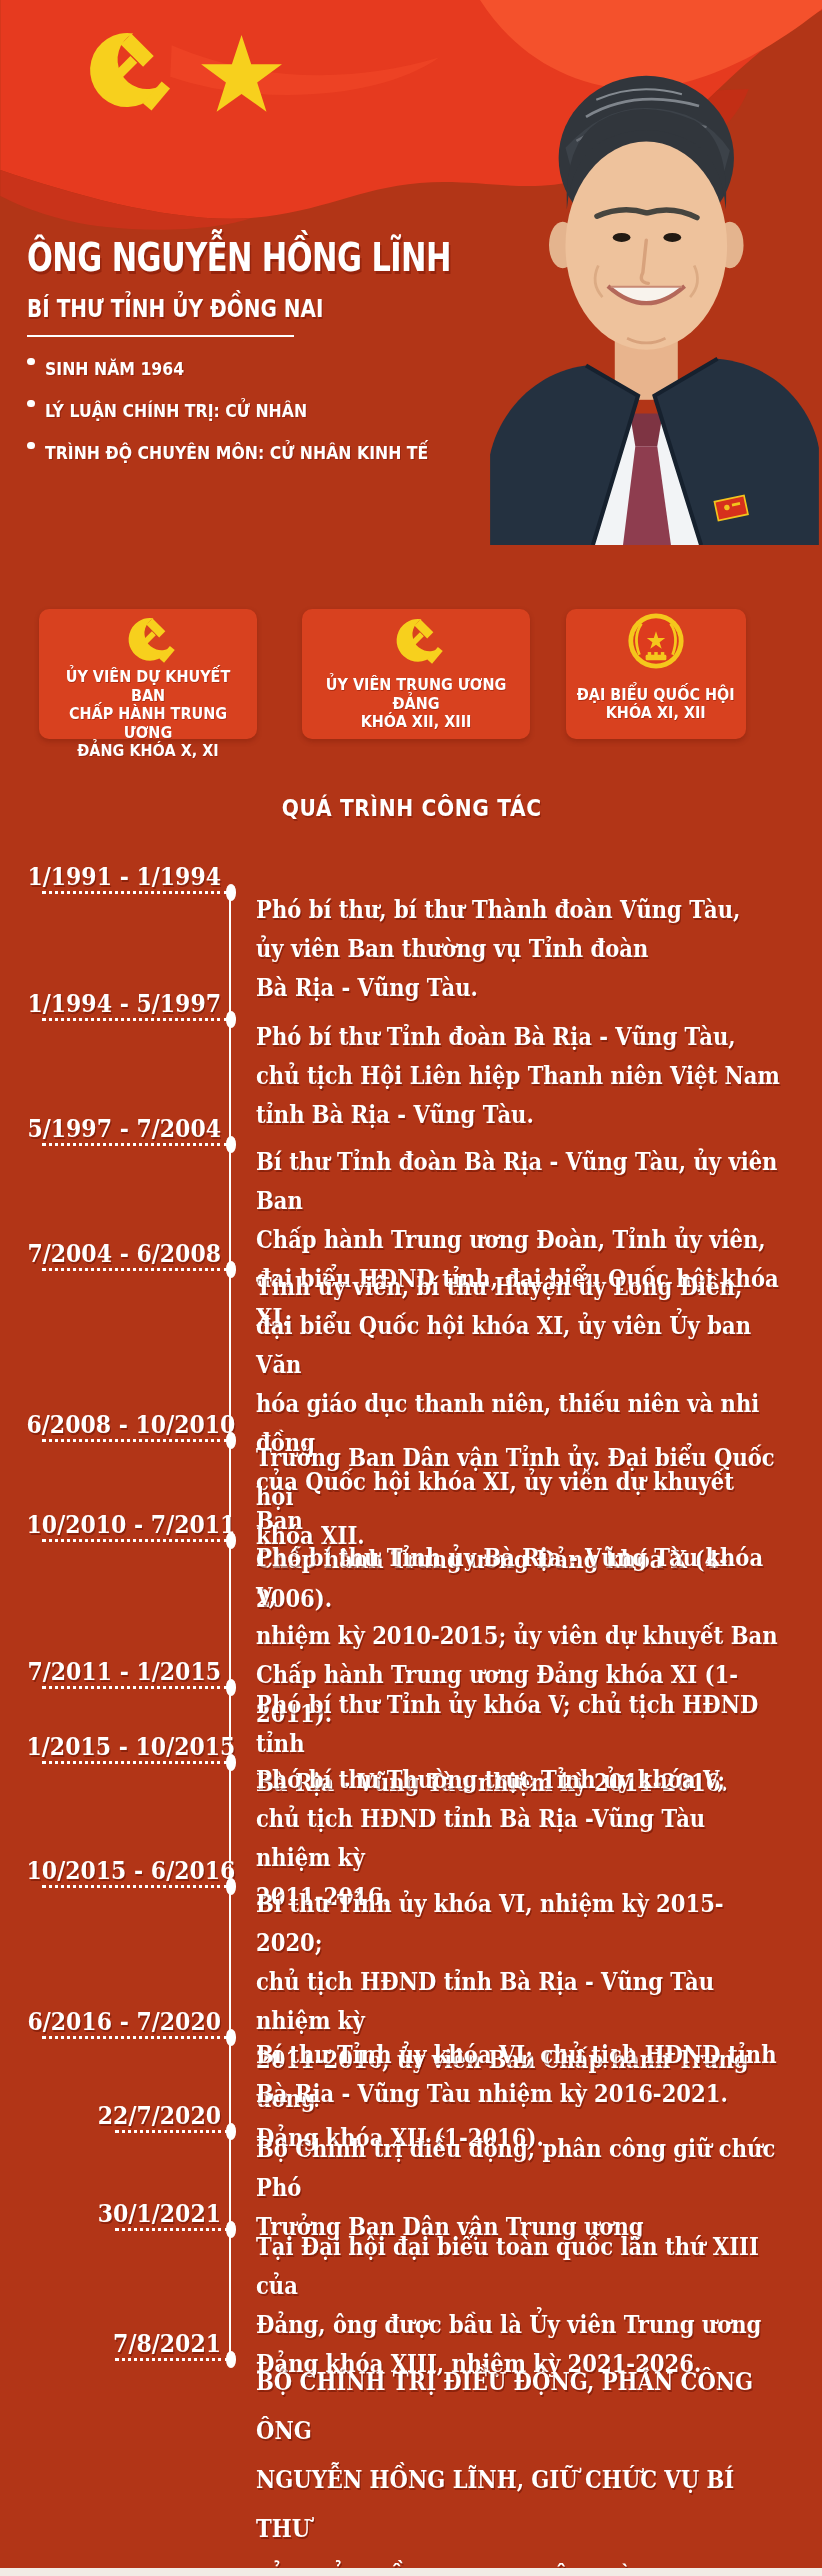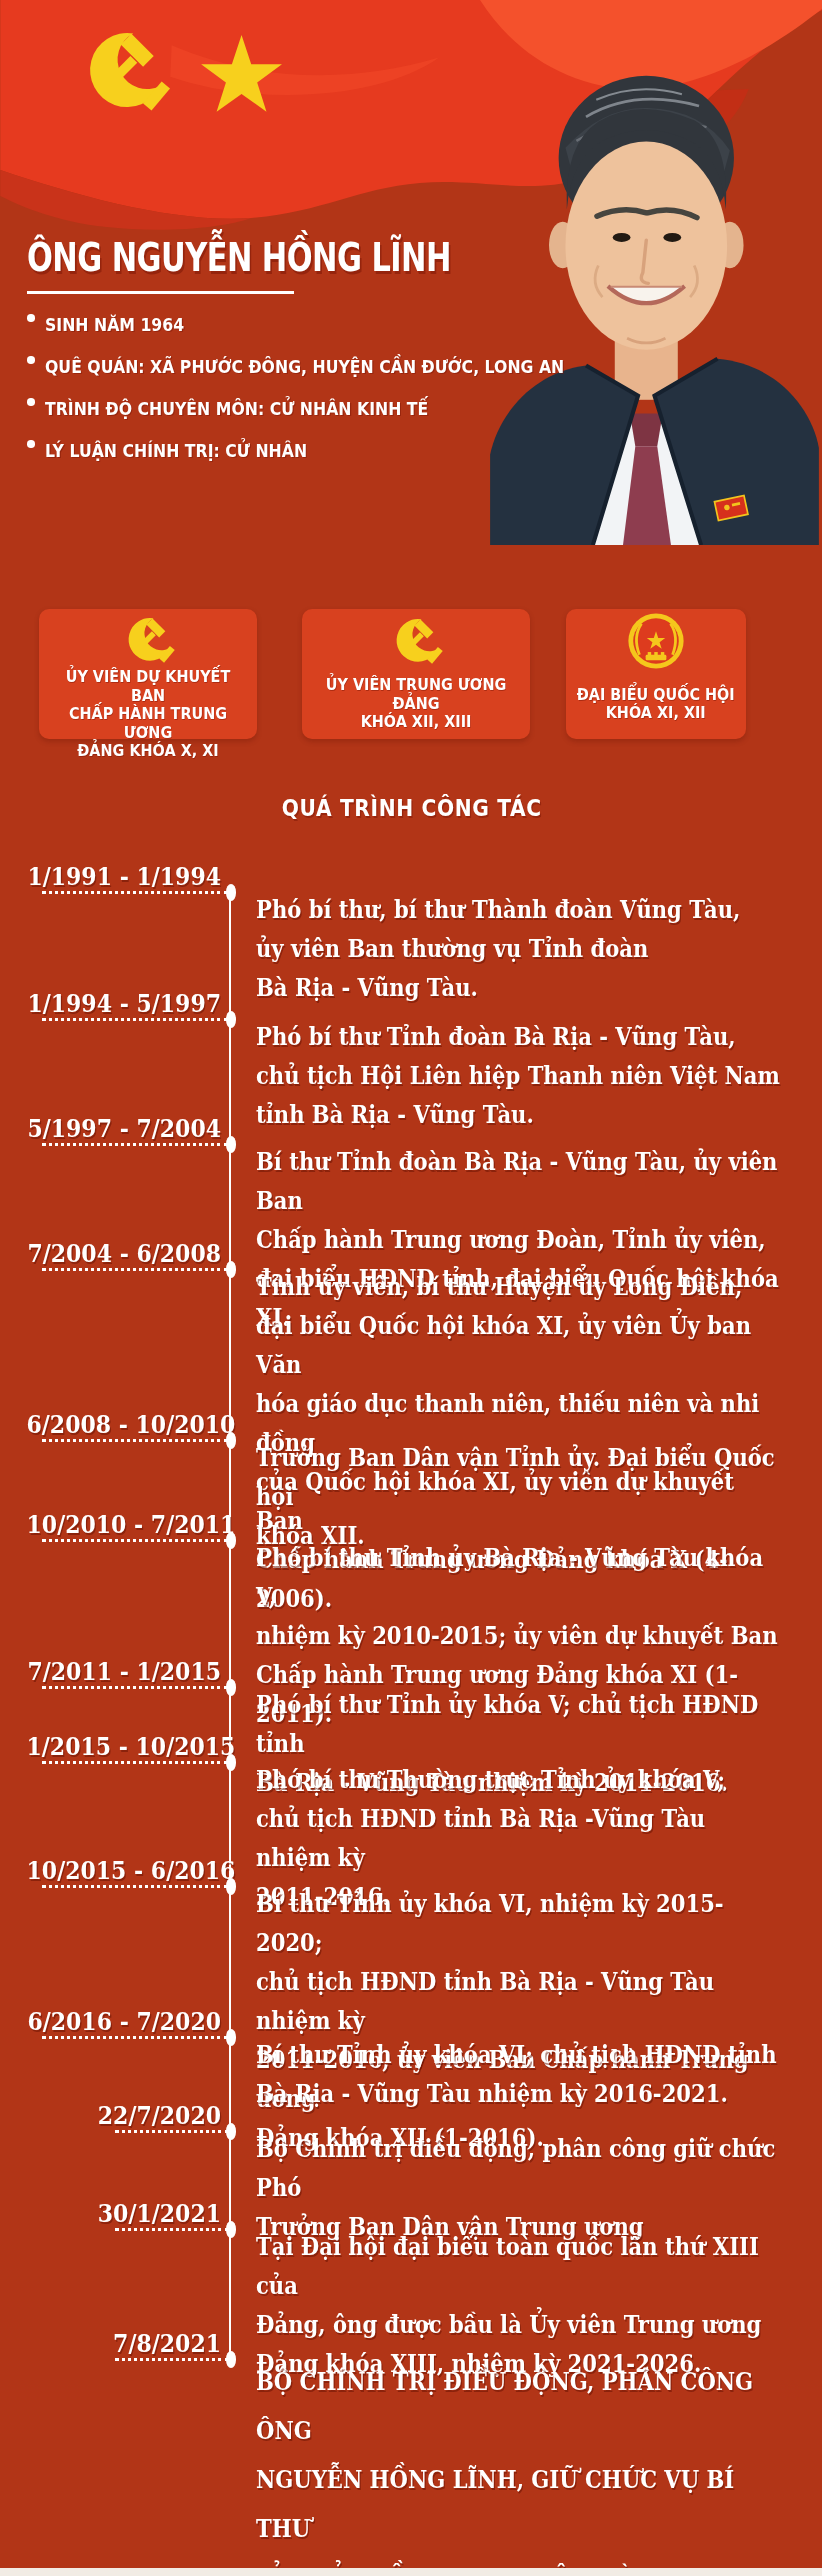--- a/index.html
+++ b/index.html
@@ -146,37 +146,34 @@
       <g transform="translate(352,676) rotate(-12)">
         <rect x="-22" y="-14" width="44" height="28" fill="#d6301c" stroke="#f2c41d" stroke-width="2.5"></rect>
         <circle cx="-6" cy="-2" r="4" fill="#f2c41d"></circle>
         <rect x="2" y="-6" width="12" height="4" fill="#f2c41d"></rect>
       </g>
     </svg>
   </div>
 
   <div class="header">
     <div><span class="name">ÔNG NGUYỄN HỒNG LĨNH</span></div>
+    <div><span class="subtitle">BÍ THƯ TỈNH ỦY ĐỒNG NAI</span></div>
     <div class="rule"></div>
     <div class="facts">
       <div class="fact">
         <span class="dot"></span>
         <span class="txt">SINH NĂM 1964</span>
       </div>
       <div class="fact">
         <span class="dot"></span>
-        <span class="txt">QUÊ QUÁN: XÃ PHƯỚC ĐÔNG, HUYỆN CẦN ĐƯỚC, LONG AN</span>
+        <span class="txt">LÝ LUẬN CHÍNH TRỊ: CỬ NHÂN</span>
       </div>
       <div class="fact">
         <span class="dot"></span>
         <span class="txt">TRÌNH ĐỘ CHUYÊN MÔN: CỬ NHÂN KINH TẾ</span>
-      </div>
-      <div class="fact">
-        <span class="dot"></span>
-        <span class="txt">LÝ LUẬN CHÍNH TRỊ: CỬ NHÂN</span>
       </div>
     </div>
   </div>
 
   <div class="badge c1">
     <div class="icon">
       <svg width="82" height="55" viewBox="-70 -62 140 128">
         <g fill="#f7d01d" transform="scale(0.92)">
           <path d="M14,-54 A54,54 0 1 0 54,22 A40,40 0 1 1 14,-54 Z"></path>
           <rect x="40" y="16" width="16" height="42" transform="rotate(40 48 37)"></rect>

